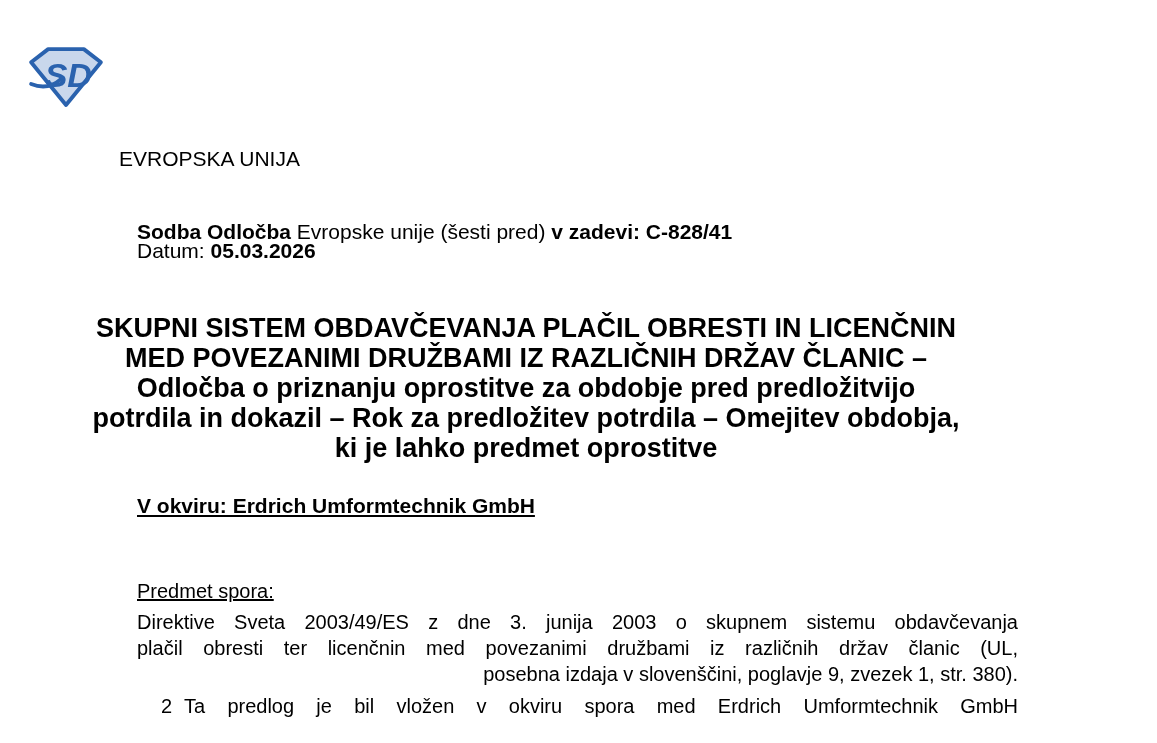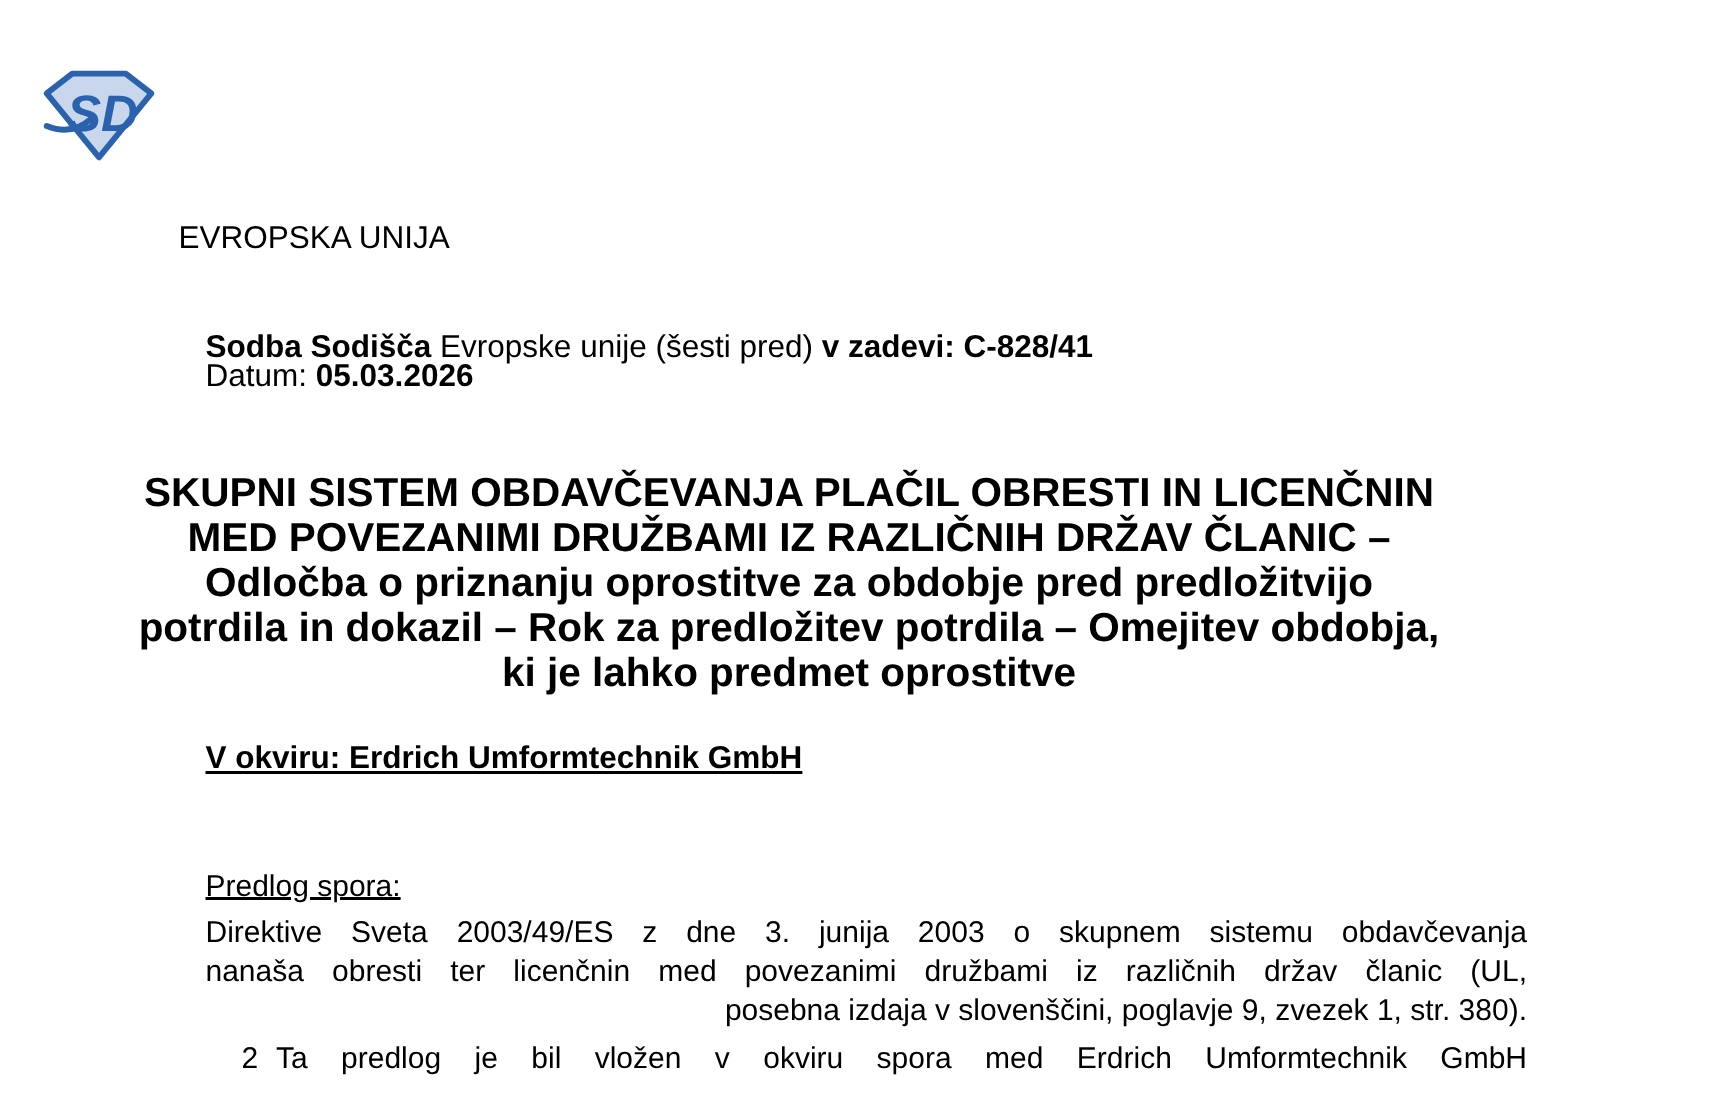--- a/index.html
+++ b/index.html
@@ -68,36 +68,36 @@
     <path d="M5,21 L27,4 L73,4 L95,21 L50,76 Z" fill="#c9d7ec" stroke="#2a62ae" stroke-width="5" stroke-linejoin="round"></path>
     <path d="M5,49 C20,55 33,52 43,43" fill="none" stroke="#2a62ae" stroke-width="5" stroke-linecap="round"></path>
     <text x="53" y="53" text-anchor="middle" font-size="44" font-weight="bold" font-style="italic" fill="#2a62ae" font-family="Liberation Sans, sans-serif">SD</text>
   </svg>
 </div>
 
 <div class="org">
   <div>EVROPSKA UNIJA</div>
 </div>
 
-<div class="caseline"><b>Sodba Sodišča</b><span> Evropske unije (šesti pred) </span><b>v zadevi: C-828/41</b></div>
+<div class="caseline"><b>Sodba Odločba</b><span> Evropske unije (šesti pred) </span><b>v zadevi: C-828/41</b></div>
 
 <div class="dateline"><span>Datum: </span><b>05.03.2026</b></div>
 
 <h1 class="title">SKUPNI SISTEM OBDAVČEVANJA PLAČIL OBRESTI IN LICENČNIN
 MED POVEZANIMI DRUŽBAMI IZ RAZLIČNIH DRŽAV ČLANIC –
 Odločba o priznanju oprostitve za obdobje pred predložitvijo
 potrdila in dokazil – Rok za predložitev potrdila – Omejitev obdobja,
 ki je lahko predmet oprostitve</h1>
 
 <div class="party">V okviru: Erdrich Umformtechnik GmbH</div>
 
-<div class="subject">Predlog spora:</div>
+<div class="subject">Predmet spora:</div>
 
 <div class="paras" id="paragraphs">
     <div class="para">
       <div class="jline">Direktive Sveta 2003/49/ES z dne 3. junija 2003 o skupnem sistemu obdavčevanja</div>
-      <div class="jline">nanaša obresti ter licenčnin med povezanimi družbami iz različnih držav članic (UL,</div>
+      <div class="jline">plačil obresti ter licenčnin med povezanimi družbami iz različnih držav članic (UL,</div>
       <div class="jlast">posebna izdaja v slovenščini, poglavje 9, zvezek 1, str. 380).</div>
     </div>
     <div class="para">
       <div class="jline"><span class="pnum">2</span>Ta predlog je bil vložen v okviru spora med Erdrich Umformtechnik GmbH</div>
     </div>
   </div>
 
 </body></html>

